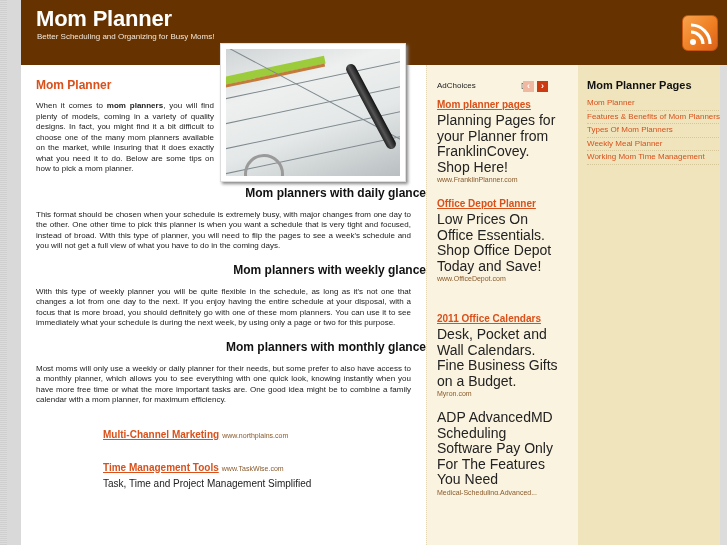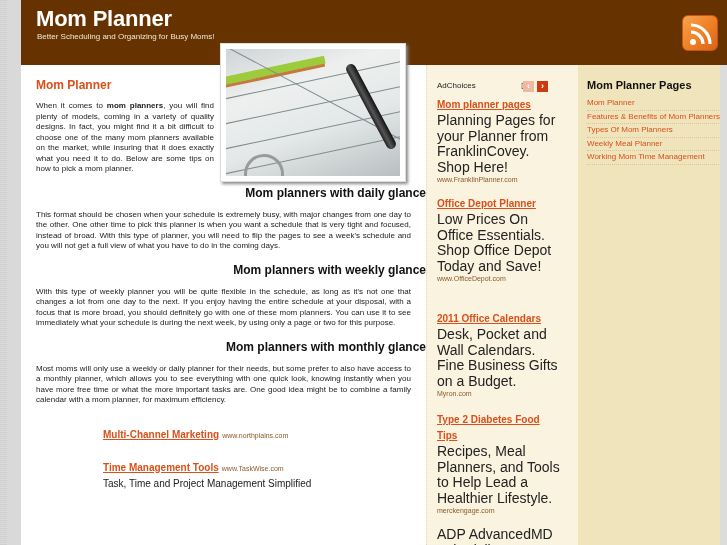--- a/index.html
+++ b/index.html
@@ -210,25 +210,20 @@
     <div class="side-ad">
       <div class="ad-title">Office Depot Planner</div>
       <div class="ad-desc">Low Prices On Office Essentials. Shop Office Depot Today and Save!</div>
       <div class="ad-url">www.OfficeDepot.com</div>
     </div>
     <div class="side-ad" style="margin-top:28px;">
       <div class="ad-title">2011 Office Calendars</div>
       <div class="ad-desc">Desk, Pocket and Wall Calendars. Fine Business Gifts on a Budget.</div>
       <div class="ad-url">Myron.com</div>
     </div>
-    <div class="side-ad" style="margin-top:14px;">
-      <div class="ad-title">Type 2 Diabetes Food Tips</div>
-      <div class="ad-desc">Recipes, Meal Planners, and Tools to Help Lead a Healthier Lifestyle.</div>
-      <div class="ad-url">merckengage.com</div>
-    </div>
     <div class="side-ad" style="margin-top:2px;">
       <div class="ad-desc">ADP AdvancedMD Scheduling Software Pay Only For The Features You Need</div>
       <div class="ad-url cutoff">Medical-Scheduling.Advanced...</div>
     </div>
   </div>
 
   <div class="sidebar">
     <h2>Mom Planner Pages</h2>
     <ul>
       <li>Mom Planner</li>

